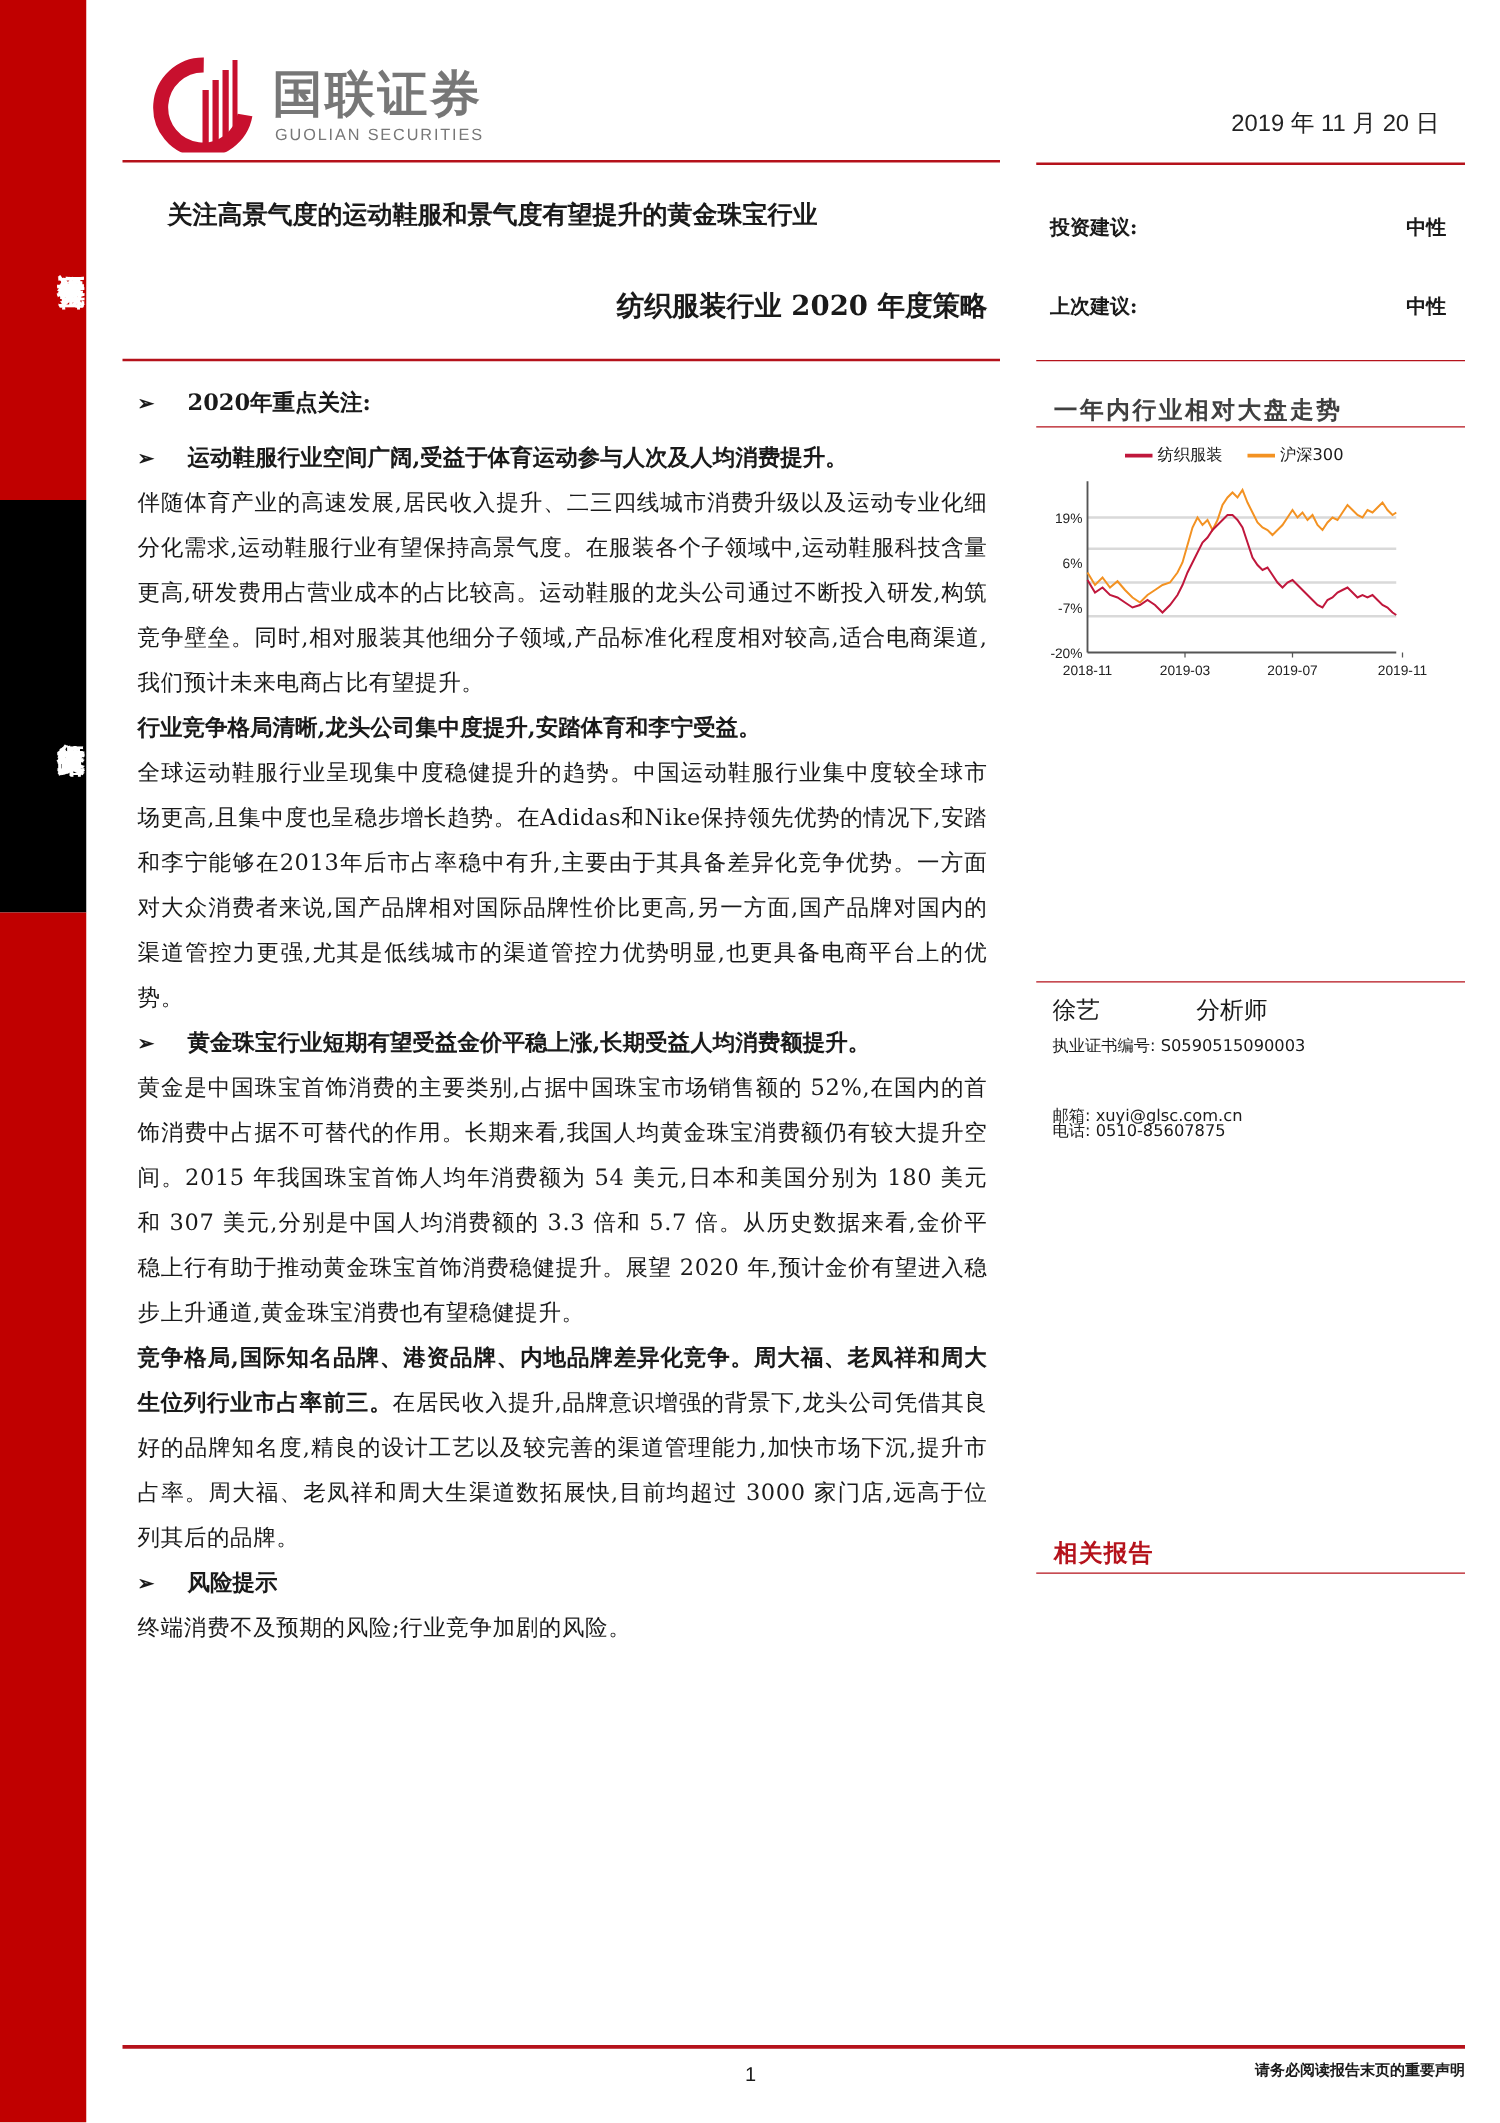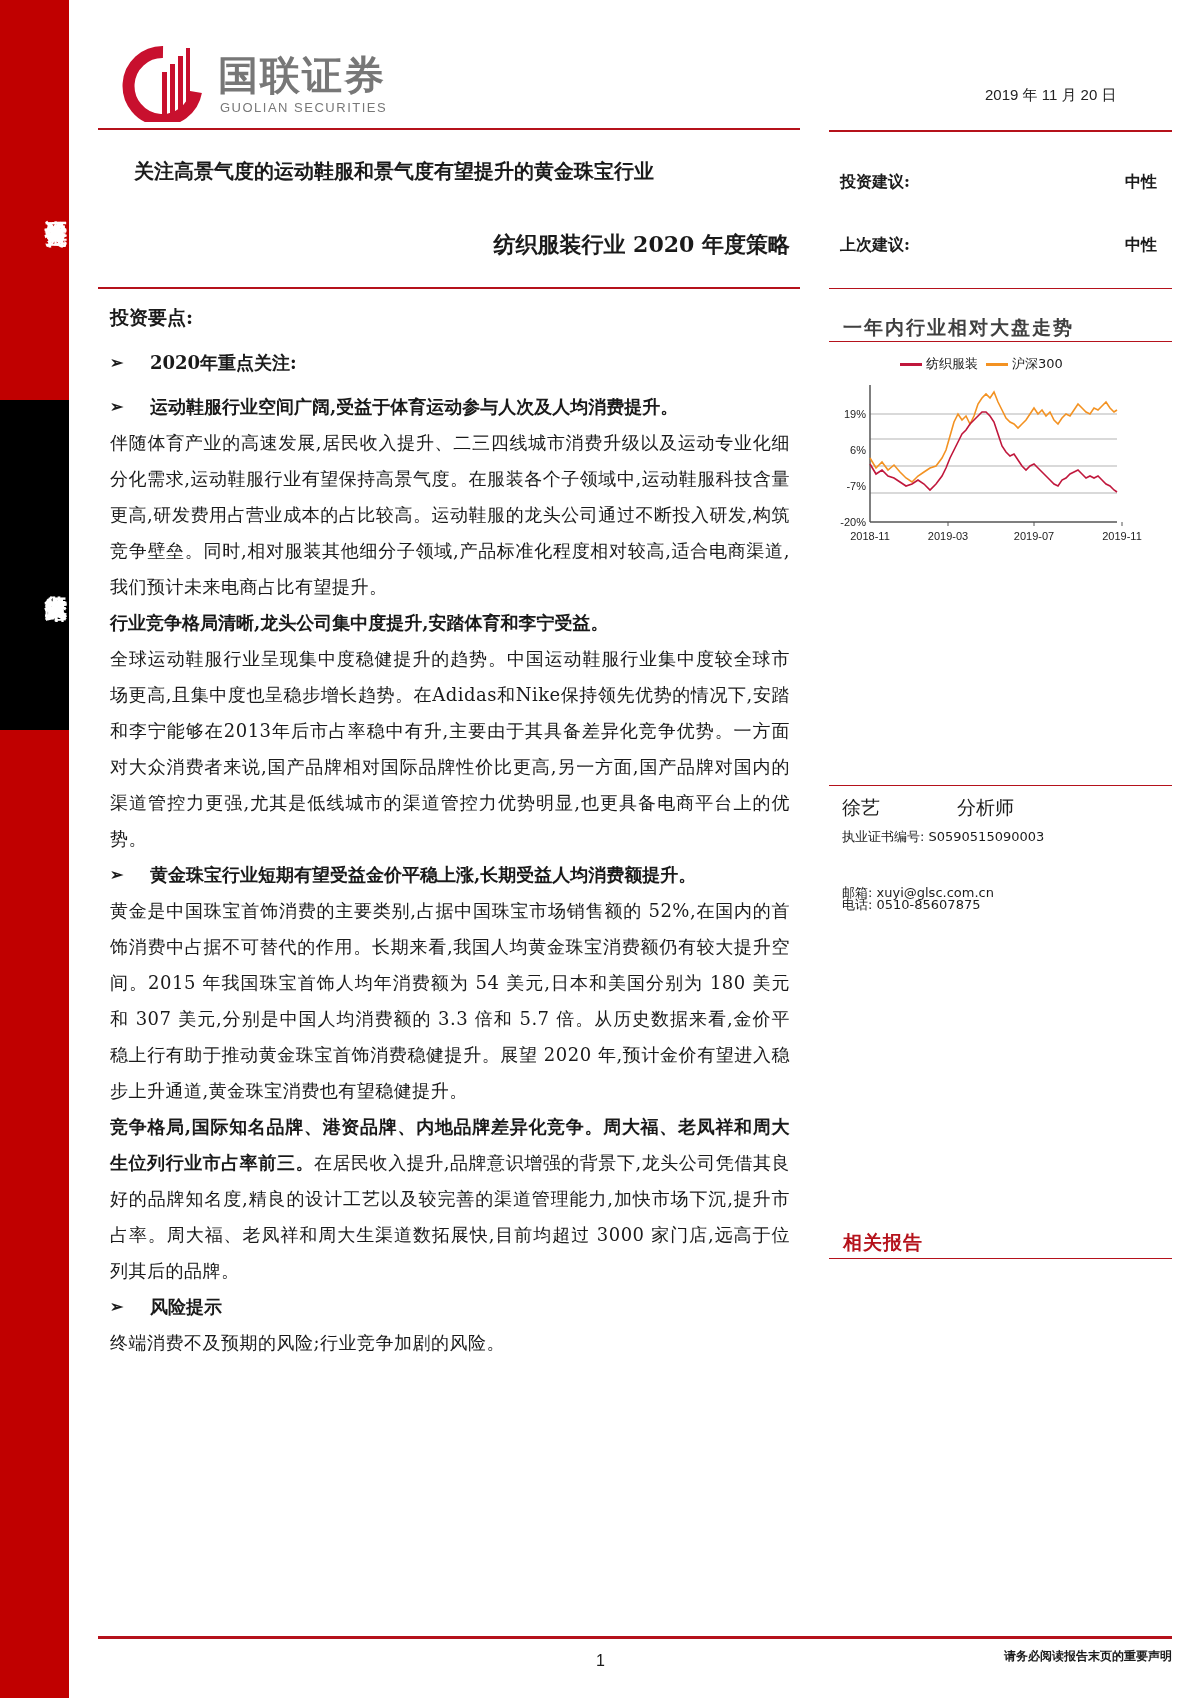--- a/index.html
+++ b/index.html
@@ -21,33 +21,33 @@
     font-size: 22px; line-height: 25px; text-align: center; writing-mode: vertical-rl;
     letter-spacing: 1px; font-family: "DejaVu Serif", serif;
   }
   .side-label.top { top: 130px; height: 150px; }
   .side-label.mid { top: 500px; height: 160px; }
 
   .logo { position: absolute; left: 118px; top: 42px; width: 320px; height: 80px; }
   .logo-cn { position: absolute; left: 100px; top: 6px; font-size: 40px; font-weight: bold; color: #777; letter-spacing: 2px; font-family: "DejaVu Sans", sans-serif; }
   .logo-en { position: absolute; left: 102px; top: 58px; font-size: 13px; color: #777; letter-spacing: 1.5px; font-family: "Liberation Sans", sans-serif; }
 
-  .date { position: absolute; left: 985px; top: 86px; font-size: 15px; font-family: "Liberation Sans", sans-serif; color: #222; }
+  .date { position: absolute; left: 985px; top: 86px; font-size: 19px; font-family: "Liberation Sans", sans-serif; color: #222; }
 
   .rule-red { position: absolute; height: 2px; background: #b5121b; }
   .rule-thin { position: absolute; height: 1px; background: #b5121b; }
 
   .subtitle { position: absolute; left: 110px; top: 158px; font-size: 20px; font-weight: bold; margin-left: 24px; }
   .title { position: absolute; right: 410px; top: 230px; font-size: 22px; font-weight: bold; margin-left: 24px; }
 
   .rating-label { position: absolute; left: 840px; font-size: 16px; font-weight: bold; }
   .rating-value { position: absolute; left: 1125px; font-size: 16px; font-weight: bold; }
 
   .chart-title { position: absolute; left: 843px; top: 315px; font-size: 19px; font-weight: bold; color: #404040; letter-spacing: 2px; }
-  .legend { position: absolute; left: 900px; top: 355px; font-size: 13px; font-family: "DejaVu Sans", sans-serif; display: flex; gap: 8px; align-items: center; }
+  .legend { position: absolute; left: 900px; top: 355px; font-size: 13px; font-family: "DejaVu Sans", sans-serif; display: flex; gap: 20px; align-items: center; }
   .legend-item { display: flex; align-items: center; gap: 4px; }
   .legend-swatch { width: 22px; height: 3px; display: inline-block; }
 
   .chart-svg { position: absolute; left: 830px; top: 380px; }
 
   .analyst-name { position: absolute; left: 842px; top: 795px; font-size: 19px; }
   .analyst-role { position: absolute; left: 957px; top: 795px; font-size: 19px; }
   .analyst-line { position: absolute; left: 842px; font-size: 13px; font-family: "DejaVu Sans", sans-serif; }
 
   .related { position: absolute; left: 843px; top: 1230px; font-size: 19px; font-weight: bold; color: #b5121b; letter-spacing: 1px; }
@@ -151,21 +151,20 @@
 
 <div class="analyst-name">徐艺</div>
 <div class="analyst-role">分析师</div>
 <div class="analyst-line" style="top:828px;">执业证书编号: S0590515090003</div>
 <div class="analyst-line" style="top:896px;">电话: 0510-85607875</div>
 <div class="analyst-line" style="top:884px;">邮箱: xuyi@glsc.com.cn</div>
 
 <div class="related">相关报告</div>
 
 <div class="main">
-  <div class="sec-head">投资要点:</div>
 
   <div class="bullet">
     <span class="arrow">➢</span>
     <span>2020年重点关注:</span>
   </div>
 
   <div class="bullet" style="margin-top:8px;">
     <span class="arrow">➢</span>
     <span>运动鞋服行业空间广阔,受益于体育运动参与人次及人均消费提升。</span>
   </div>

